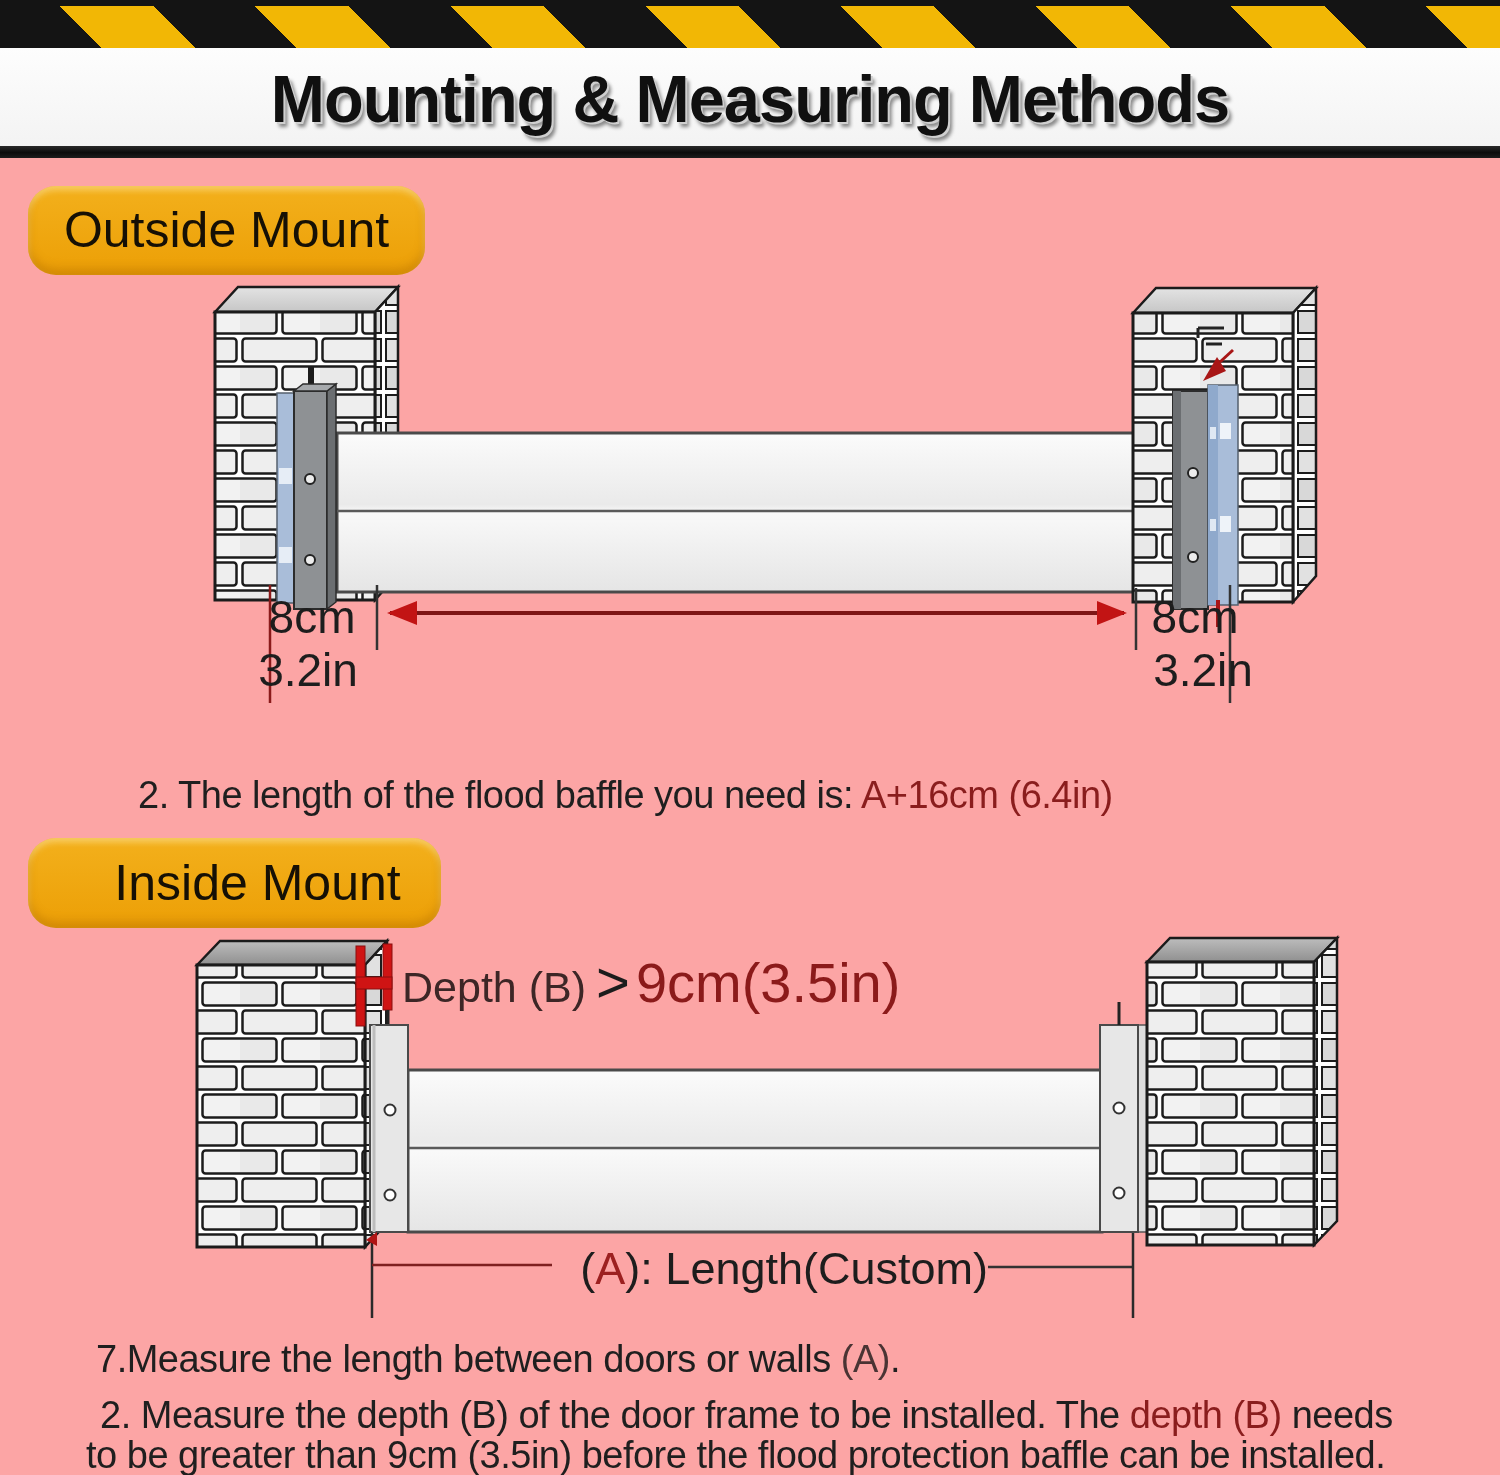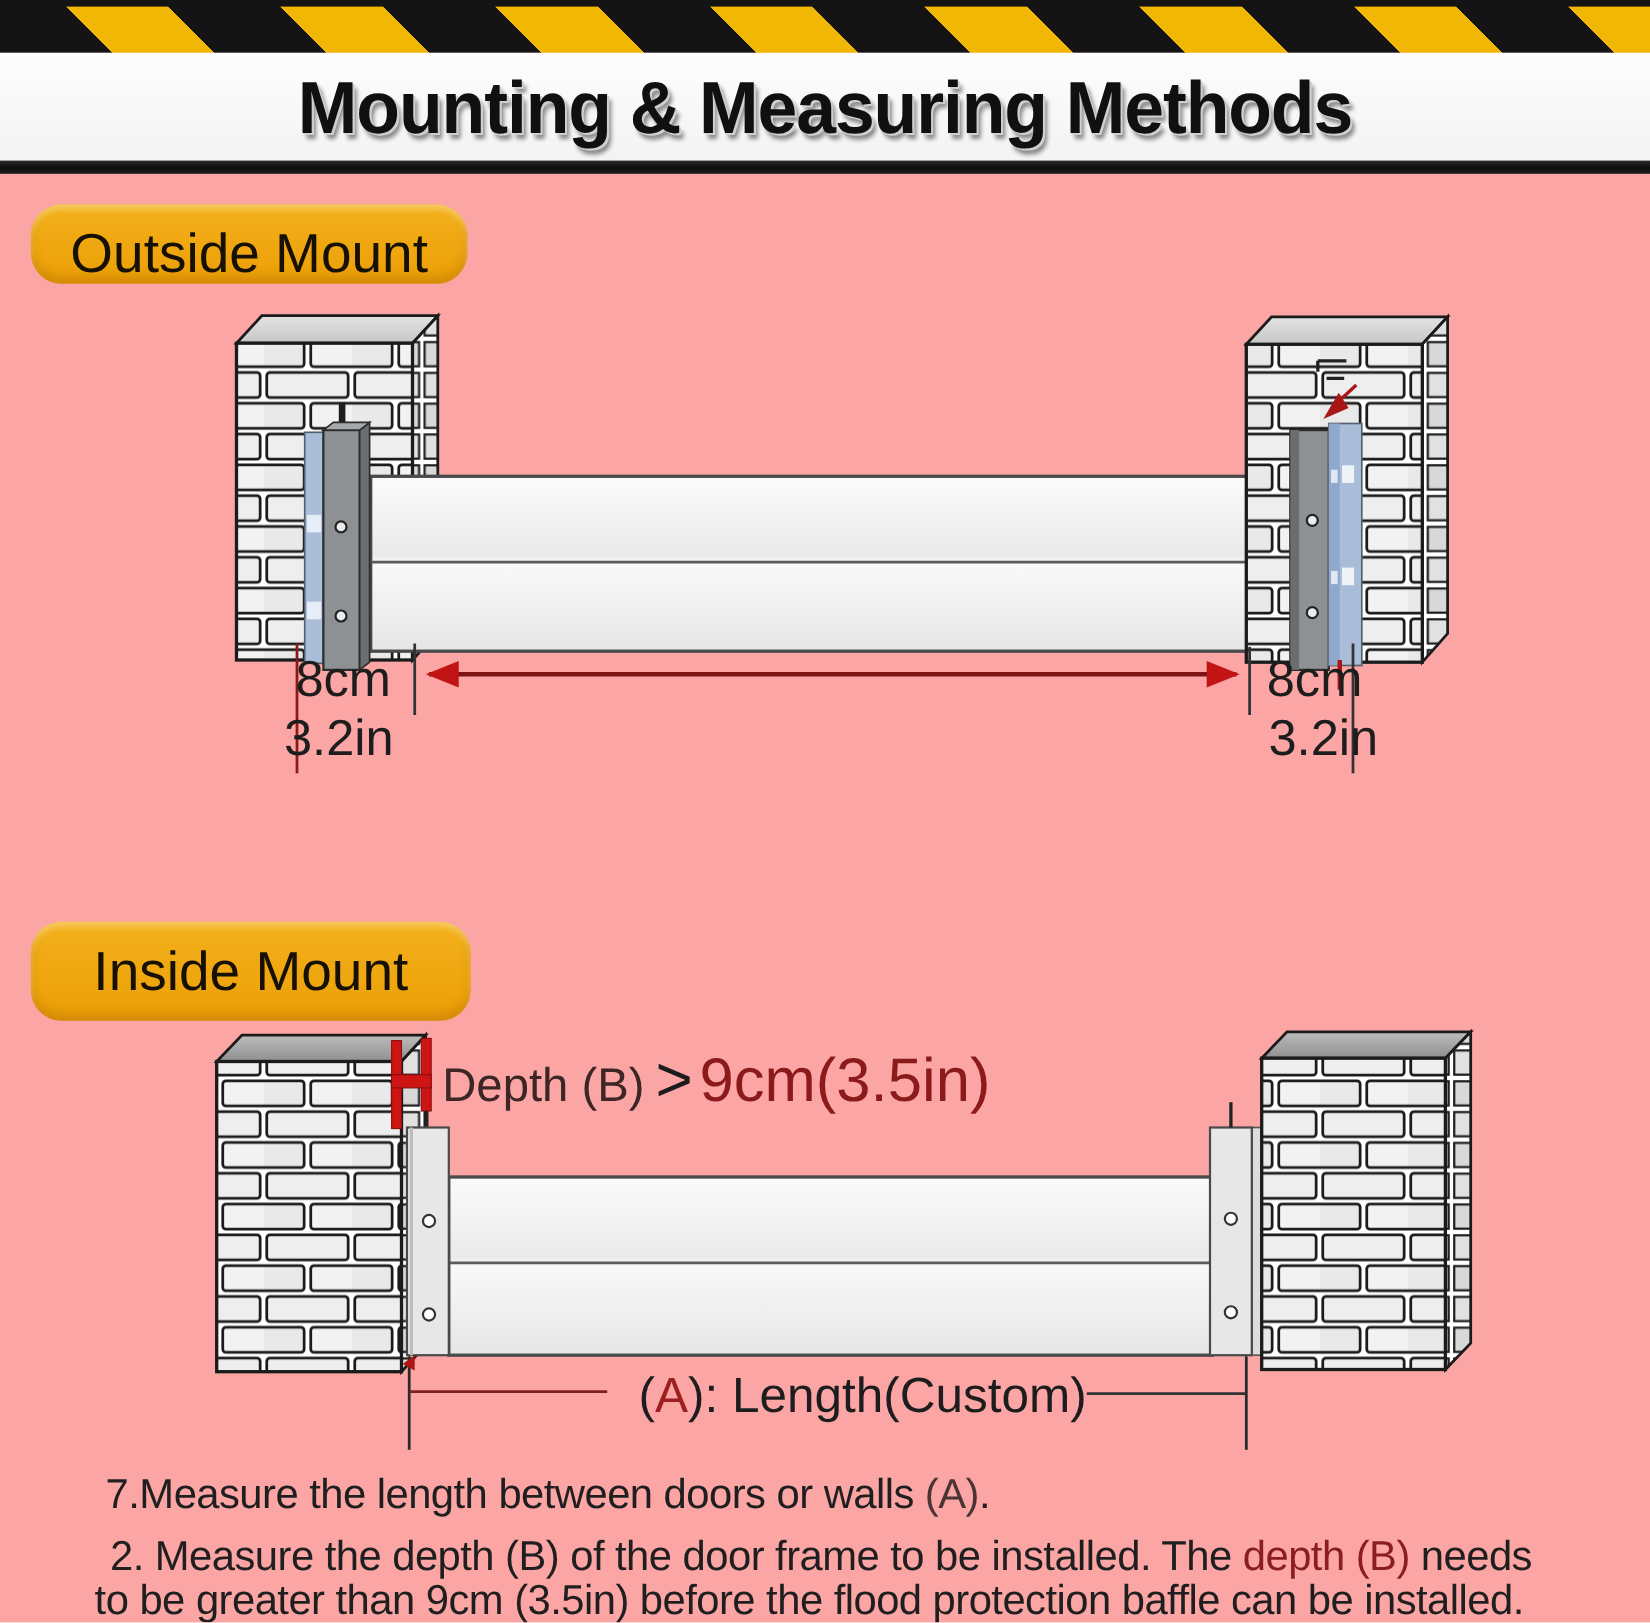--- a/index.html
+++ b/index.html
@@ -15,22 +15,22 @@
   .page-title{left:0;top:60px;width:1500px;text-align:center;
     font-size:67px;font-weight:700;letter-spacing:-1px;color:#101010;
     text-shadow:2px 2px 0 #cfcfcf, 4px 5px 4px rgba(0,0,0,0.45);
     transform:scaleX(0.97);transform-origin:center;white-space:nowrap;}
   .title-divider{left:0;top:146px;width:1500px;height:12px;
     background:linear-gradient(#2a2a2a,#0c0c0c 55%,#1d1d1d);}
   
   .pill{background:linear-gradient(#f3b01c,#ec9f06);border-radius:28px;
     box-shadow:inset 0 -6px 10px rgba(160,95,0,.35), inset 0 4px 6px rgba(255,235,170,.55);
     text-align:center;color:#161005;font-size:50px;font-weight:500;}
-  .pill-outside{left:28px;top:186px;width:397px;height:72px;line-height:89px;}
-  .pill-inside{left:28px;top:838px;width:400px;height:90px;line-height:90px;}
+  .pill-outside{left:28px;top:186px;width:397px;height:89px;line-height:89px;}
+  .pill-inside{left:28px;top:838px;width:367px;height:90px;line-height:90px;padding-left:46px;}
   
   .diagram-layer{left:0;top:0;width:1500px;height:1475px;z-index:1;}
   
   .dim{z-index:2;font-size:46px;color:#1d1d1d;text-align:center;white-space:nowrap;}
   .span-label{z-index:2;white-space:nowrap;font-size:43px;color:#232323;}
   .span-label .big-a{font-size:53px;font-weight:700;color:#b01414;}
   .depth-label{z-index:2;white-space:nowrap;display:flex;align-items:baseline;}
   .depth-label .d1{font-size:43px;color:#3d2626;}
   .depth-label .gt{font-size:58px;color:#1c1c1c;padding:0 6px 0 10px;}
   .depth-label .d2{font-size:56px;color:#8b1a1a;text-align:center;}
@@ -192,20 +192,23 @@
         <line x1="1133" y1="1233" x2="1133" y2="1318" stroke="#2a2a2a" stroke-width="2.5"></line>
       </g>
     </g>
   </svg>
 
   <div class="abs dim" style="left:250px;top:590px;width:124px;">8cm</div>
   <div class="abs dim" style="left:242px;top:643px;width:132px;">3.2in</div>
   <div class="abs dim" style="left:1135px;top:590px;width:120px;">8cm</div>
   <div class="abs dim" style="left:1138px;top:643px;width:130px;">3.2in</div>
 
+  <div class="abs step" style="left:138px;top:774px;">
+    <span>2. The length of the flood baffle you need is: </span><span class="red">A+16cm (6.4in)</span>
+  </div>
 
   <div class="abs depth-label" style="left:402px;top:948px;">
     <span class="d1">Depth (B)</span>
     <span class="gt">&gt;</span>
     <span class="d2">9cm(3.5in)</span>
   </div>
   <div class="abs inside-dim-label" style="left:552px;top:1243px;width:436px;">
     <span>(</span><span class="red-a">A</span><span>): Length(Custom)</span>
   </div>
 

